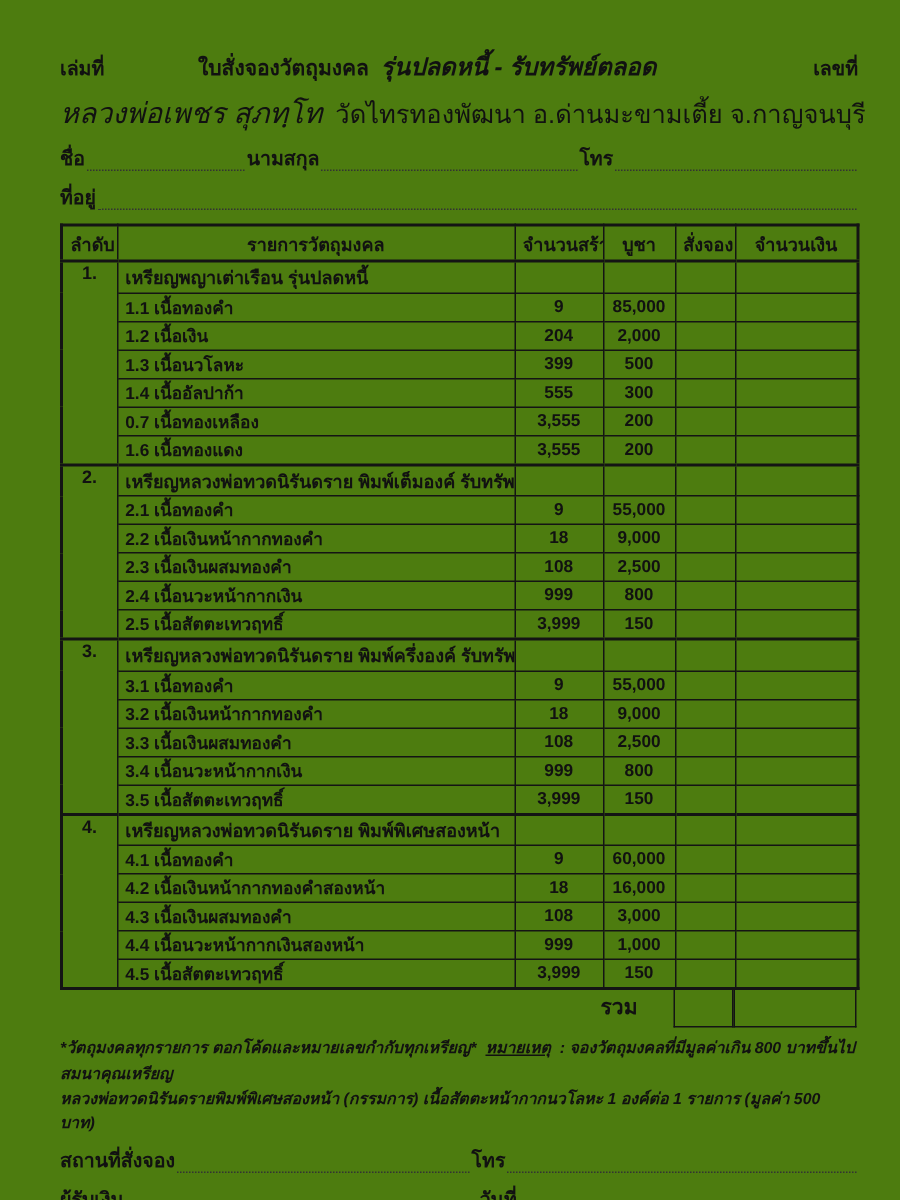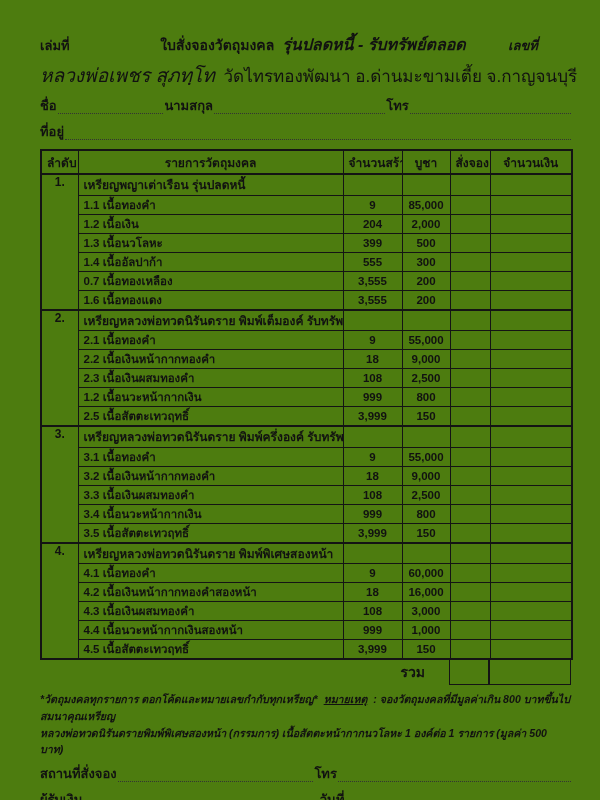--- a/index.html
+++ b/index.html
@@ -3,23 +3,23 @@
 <meta charset="utf-8">
 <style>
   * { margin:0; padding:0; box-sizing:border-box; }
   html,body { width:600px; height:800px; }
   body { background:#e7e7e4; font-family:"Liberation Sans","DejaVu Sans",sans-serif; color:#111; }
   .page { width:600px; height:800px; background:#4d7c0f; padding:32px 28px 0 40px; overflow:hidden; }
 
   
   .hdr1 { display:flex; align-items:baseline; font-size:13px; font-weight:bold; }
   .hdr1 .vol { width:92px; }
-  .hdr1 .title { flex:1; text-align:center; font-size:14px; white-space:nowrap; }
+  .hdr1 .title { flex:1; text-align:left; font-size:14px; white-space:nowrap; }
   .hdr1 .title .tb { font-size:16px; font-style:italic; margin-left:4px; }
-  .hdr1 .num { width:78px; text-align:left; padding-left:14px;font-style:italic; }
+  .hdr1 .num { width:78px; text-align:right; padding-left:14px; }
   .hdr2 { font-size:17px; font-weight:normal; margin-top:3px; white-space:nowrap; }
   .hdr2 .monk { font-style:italic; font-size:19px; margin-right:4px; }
 
   
   .fillrow { display:flex; align-items:flex-end; font-size:13px; font-weight:bold; margin-top:5px;text-align:right; }
   .fillrow .lbl { white-space:nowrap; }
   .dots { border-bottom:1.6px dotted #333; height:1em; margin:0 1px 2px 1px; }
 
   
   table.items { border-collapse:collapse; width:531px; margin-top:7px; table-layout:fixed; }
@@ -171,21 +171,21 @@
           <td class="i-num"></td>
         </tr>
         <tr>
           <td class="i-label">2.3 เนื้อเงินผสมทองคำ</td>
           <td class="i-num">108</td>
           <td class="i-num">2,500</td>
           <td class="i-num"></td>
           <td class="i-num"></td>
         </tr>
         <tr>
-          <td class="i-label">1.2 เนื้อนวะหน้ากากเงิน</td>
+          <td class="i-label">2.4 เนื้อนวะหน้ากากเงิน</td>
           <td class="i-num">999</td>
           <td class="i-num">800</td>
           <td class="i-num"></td>
           <td class="i-num"></td>
         </tr>
         <tr>
           <td class="i-label">2.5 เนื้อสัตตะเทวฤทธิ์</td>
           <td class="i-num">3,999</td>
           <td class="i-num">150</td>
           <td class="i-num"></td>

